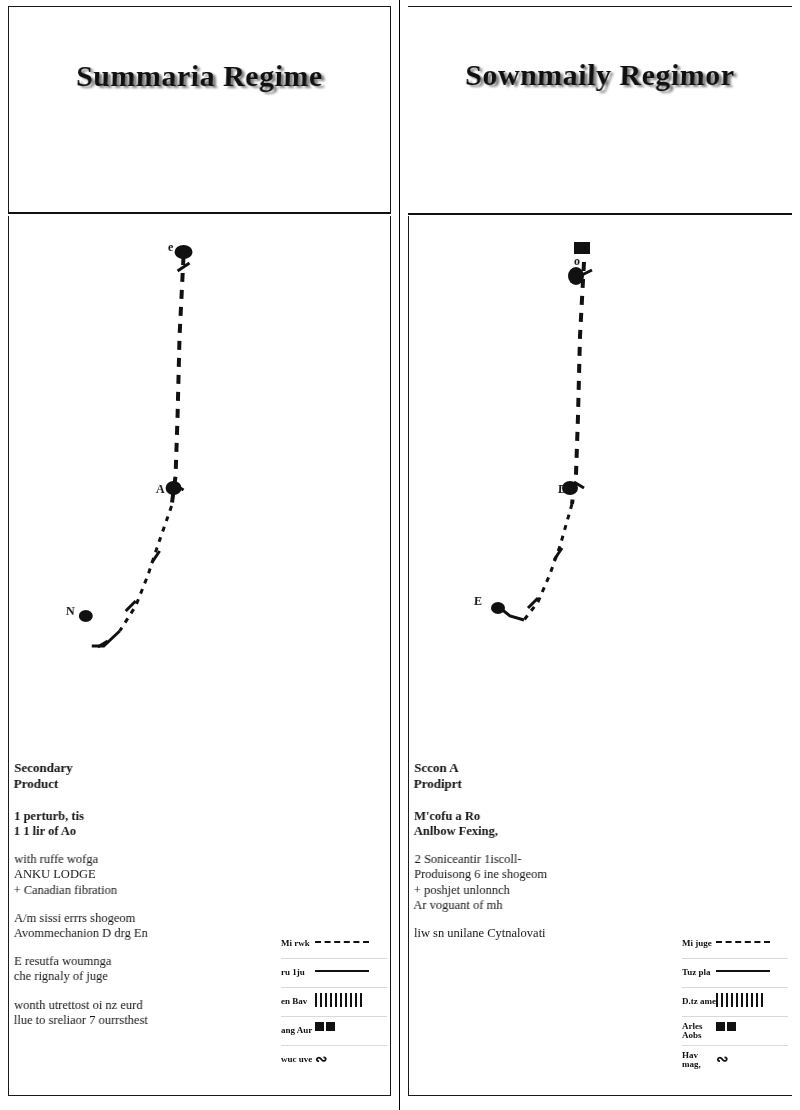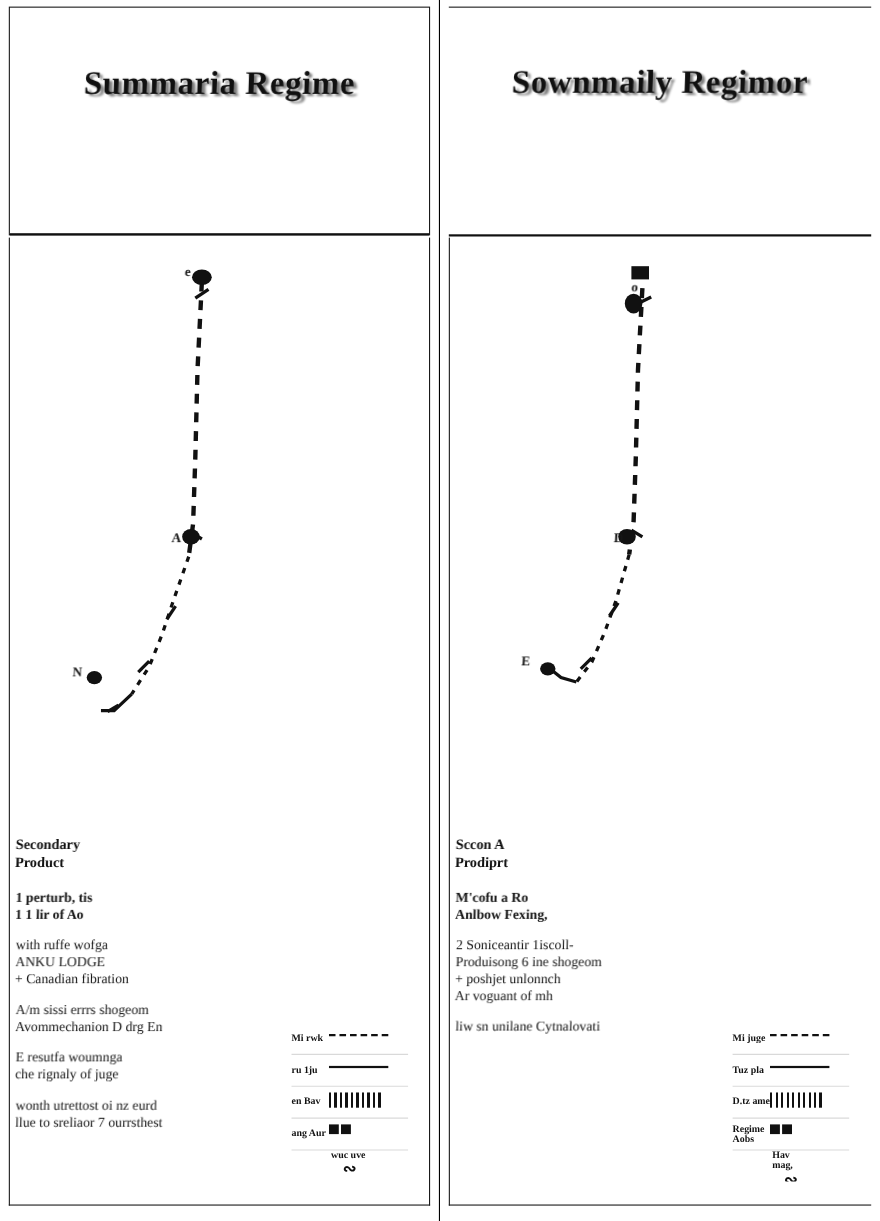--- a/index.html
+++ b/index.html
@@ -129,33 +129,33 @@
     margin-bottom: 13px;
     color: #141414;
     filter: blur(0.55px);
     transform: skewX(-1.5deg);
   }
   .para.strong { font-weight: bold; }
 
   
   .legend {
     position: absolute;
-    right: 28px;
+    right: 12px;
     bottom: 36px;
     width: 106px;
     font-size: 9.5px;
     line-height: 1.1;
   }
   .legend-row {
     display: flex;
     align-items: center;
     height: 28px;
     border-bottom: 1px solid rgba(0,0,0,0.15);
   }
-  .legend-row:last-child { border-bottom: none; flex-direction: column; }
+  .legend-row:last-child { border-bottom: none; }
   .legend-key {
     width: 34px;
     font-weight: bold;
     font-size: 9px;
     color: #111;
     filter: blur(0.5px);
     line-height: 1.05;
   }
   .legend-val {
     flex: 1;
@@ -332,21 +332,21 @@
     </div>
     <div class="legend-row">
       <div class="legend-key">Tuz pla</div>
       <div class="legend-val"><span class="solidline"></span></div>
     </div>
     <div class="legend-row">
       <div class="legend-key">D.tz ame</div>
       <div class="legend-val"><span class="hatch"></span></div>
     </div>
     <div class="legend-row">
-      <div class="legend-key">Regime Aobs</div>
+      <div class="legend-key">Arles Aobs</div>
       <div class="legend-val"><span class="sq"></span><span class="sq"></span></div>
     </div>
     <div class="legend-row">
       <div class="legend-key">Hav mag,</div>
       <div class="legend-val squig">∾</div>
     </div>
   </div>
 
   <div class="page-footer-rule"></div>
 </div>

